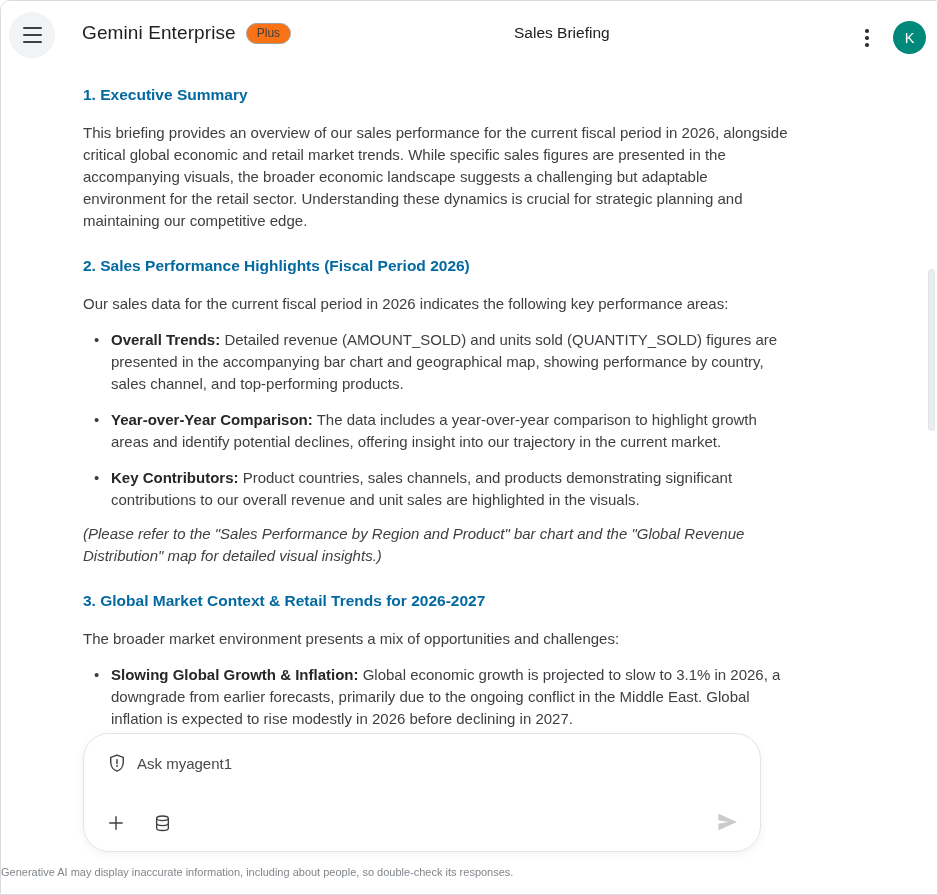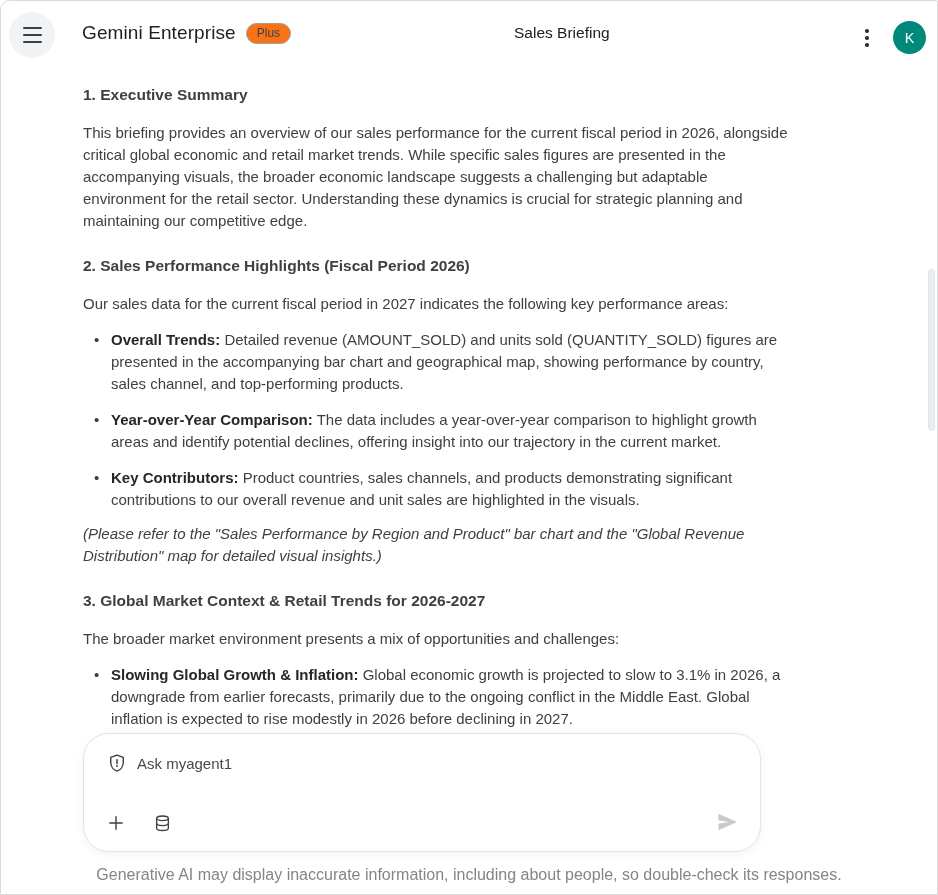--- a/index.html
+++ b/index.html
@@ -48,21 +48,21 @@
 
   .avatar {
     position: absolute; left: 892px; top: 20px; width: 33px; height: 33px;
     border-radius: 50%; color: #fff; font-size: 14.5px; font-weight: 500;
     display: flex; align-items: center; justify-content: center; cursor: pointer; border: none;
   }
 
   
   .content { position: absolute; left: 82px; top: 76px; width: 706px; font-size: 15px; line-height: 22px; }
   .content h2 {
-    font-size: 15.5px; line-height: 19px; font-weight: 700; color: #404040;
+    font-size: 15.5px; line-height: 19px; font-weight: 700; color: #0369a1;
     margin: 24px 0 18px 0;
   }
   .content h2.first { margin-top: 8px; }
   .content p { margin: 0; color: #404040; }
   .content ul { list-style: none; margin: 14px 0 12px 0; padding: 0; }
   .content li { position: relative; padding-left: 28px; }
   .content li + li { margin-top: 14px; }
   .content li::before { content: "•"; position: absolute; left: 11px; top: 0; color: #3d3f42; }
   .lead { font-weight: 700; color: #262729; }
   .note { font-style: italic; color: #3d3f42; margin: 0; }
@@ -80,22 +80,22 @@
   .composer-placeholder { font-size: 15px; color: #474a4d; }
   .icon-btn {
     background: transparent; border: none; padding: 0; cursor: pointer;
     display: flex; align-items: center; justify-content: center;
   }
   .composer-actions-left { position: absolute; left: 22px; bottom: 18px; display: flex; gap: 27px; align-items: center; }
   .send-btn { position: absolute; right: 21px; bottom: 17px; }
 
   
   .footer {
-    position: absolute; left: 0; right: 0; top: 865px; text-align: center;
-    font-size: 16px; color: #80868b;
+    position: absolute; left: 0; right: 0; top: 865px; text-align: left;
+    font-size: 11px; color: #80868b;
   }
 
   
   .scroll-thumb {
     position: absolute; right: 2px; top: 268px; width: 7px; height: 162px;
     background: #eaedf0; border: 1px solid #e0e3e6; border-radius: 4px; cursor: grab;
   }
 </style>
 </head>
 <body>
@@ -128,21 +128,21 @@
     <span>K</span>
   </button>
 </div>
 
 <div class="content">
 
   <h2 class="first">1. Executive Summary</h2>
   <p>This briefing provides an overview of our sales performance for the current fiscal period in 2026, alongside critical global economic and retail market trends. While specific sales figures are presented in the accompanying visuals, the broader economic landscape suggests a challenging but adaptable environment for the retail sector. Understanding these dynamics is crucial for strategic planning and maintaining our competitive edge.</p>
 
   <h2>2. Sales Performance Highlights (Fiscal Period 2026)</h2>
-  <p>Our sales data for the current fiscal period in 2027 indicates the following key performance areas:</p>
+  <p>Our sales data for the current fiscal period in 2026 indicates the following key performance areas:</p>
   <ul>
     <li>
       <span class="lead">Overall Trends:</span><span> Detailed revenue (AMOUNT_SOLD) and units sold (QUANTITY_SOLD) figures are presented in the accompanying bar chart and geographical map, showing performance by country, sales channel, and top-performing products.</span>
     </li>
     <li>
       <span class="lead">Year-over-Year Comparison:</span><span> The data includes a year-over-year comparison to highlight growth areas and identify potential declines, offering insight into our trajectory in the current market.</span>
     </li>
     <li>
       <span class="lead">Key Contributors:</span><span> Product countries, sales channels, and products demonstrating significant contributions to our overall revenue and unit sales are highlighted in the visuals.</span>
     </li>

